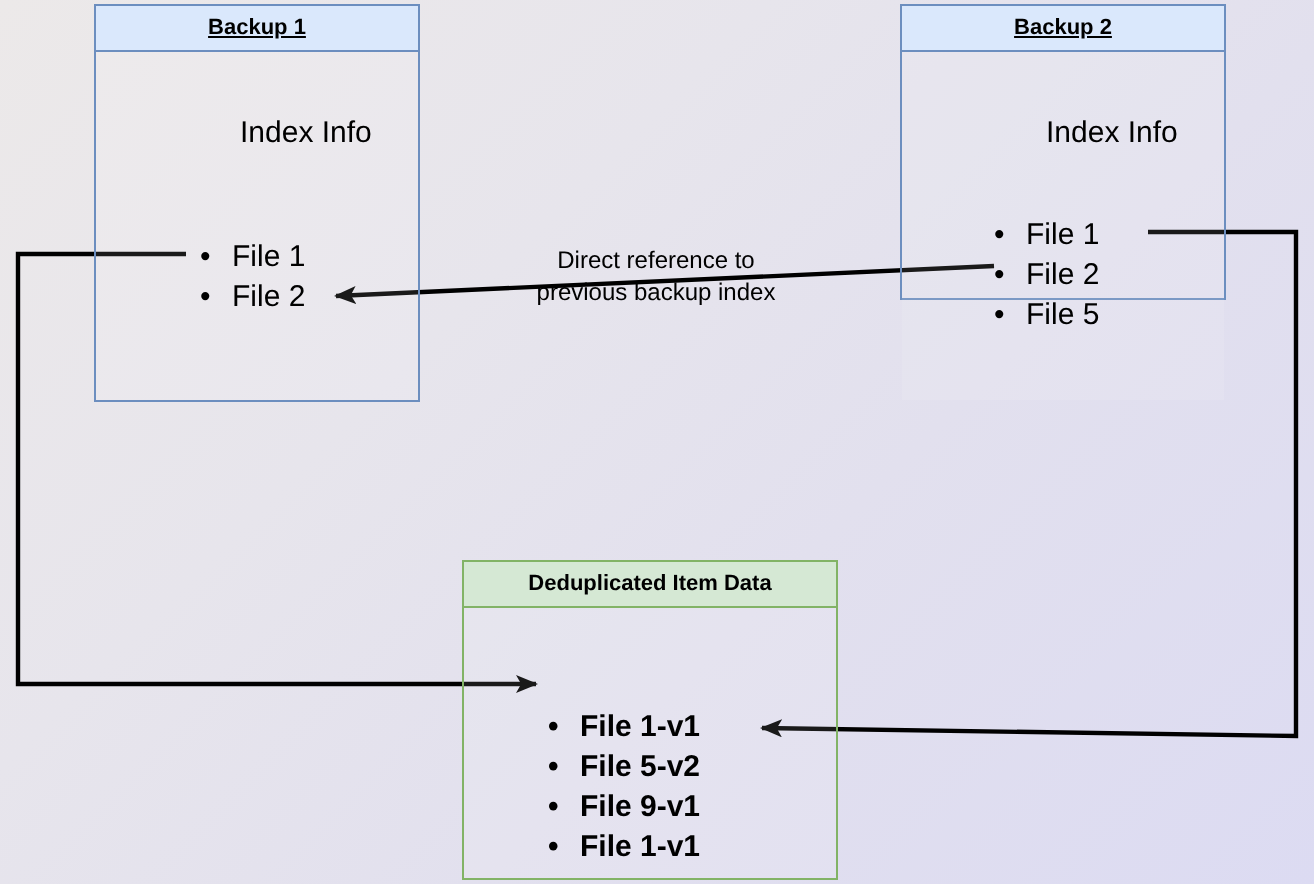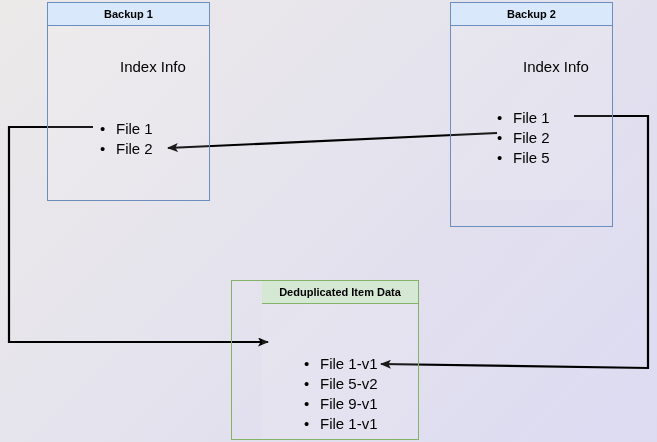--- a/index.html
+++ b/index.html
@@ -33,23 +33,23 @@
     color: #000;
     line-height: 22px;
     height: 23px;
   }
   .box .body {
     position: relative;
     box-sizing: border-box;
     width: 100%;
   }
   .box-blue { border-color: #6c8ebf; }
-  .box-blue .hdr { background: #dae8fc; border-color: #6c8ebf; }
+  .box-blue .hdr { background: #dae8fc; border-color: #6c8ebf; text-decoration: underline; }
   .box-blue .body { background: rgba(255,255,255,0.10); }
-  .box-green { border-color: #82b366; padding-left: 30px; }
+  .box-green { border-color: #82b366; }
   .box-green .hdr { background: #d5e8d4; border-color: #82b366; }
   .box-green .body { background: rgba(255,255,255,0.10); }
 
   .index-title {
     position: absolute;
     font-size: 15px;
     color: #000;
     white-space: nowrap;
     margin-left: 46px;
   }
@@ -115,38 +115,42 @@
     <div class="hdr">Backup 1</div>
     <div class="body" style="height:174px;">
       <div class="index-title" style="left:26px; top:32px;">Index Info</div>
       <ul class="bullets" style="left:52px; top:93px;">
         <li>File 1</li>
         <li>File 2</li>
       </ul>
     </div>
   </div>
 
-  <div class="box box-blue" style="left:450px; top:2px; width:163px; height:225px;">
+  <div class="box box-blue" style="left:450px; top:2px; width:163px; height:148px;">
     <div class="hdr">Backup 2</div>
     <div class="body" style="height:174px;">
       <div class="index-title" style="left:26px; top:32px;">Index Info</div>
       <ul class="bullets" style="left:46px; top:82px;">
         <li>File 1</li>
         <li>File 2</li>
         <li>File 5</li>
       </ul>
     </div>
   </div>
 
   <div class="box box-green" style="left:231px; top:280px; width:188px; height:160px;">
     <div class="hdr">Deduplicated Item Data</div>
-    <div class="body" style="height:135px;">
+    <div class="body" style="height:135px;font-weight:bold;">
       <ul class="bullets" style="left:42px; top:50px;">
         <li>File 1-v1</li>
         <li>File 5-v2</li>
         <li>File 9-v1</li>
         <li>File 1-v1</li>
       </ul>
     </div>
   </div>
 
+  <div class="edge-label" style="left:248px; top:122px; width:160px;">
+    <div>Direct reference to</div>
+    <div>previous backup index</div>
+  </div>
 
 </div>
 
 </body></html>

